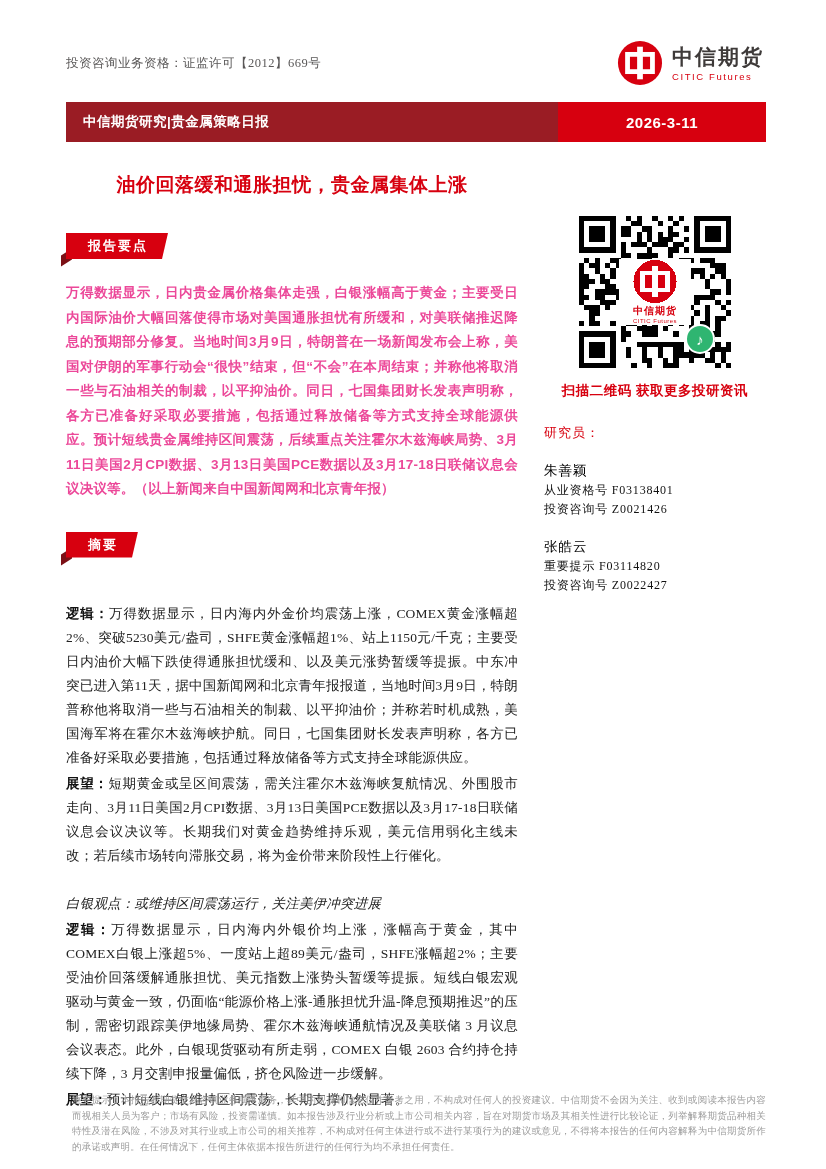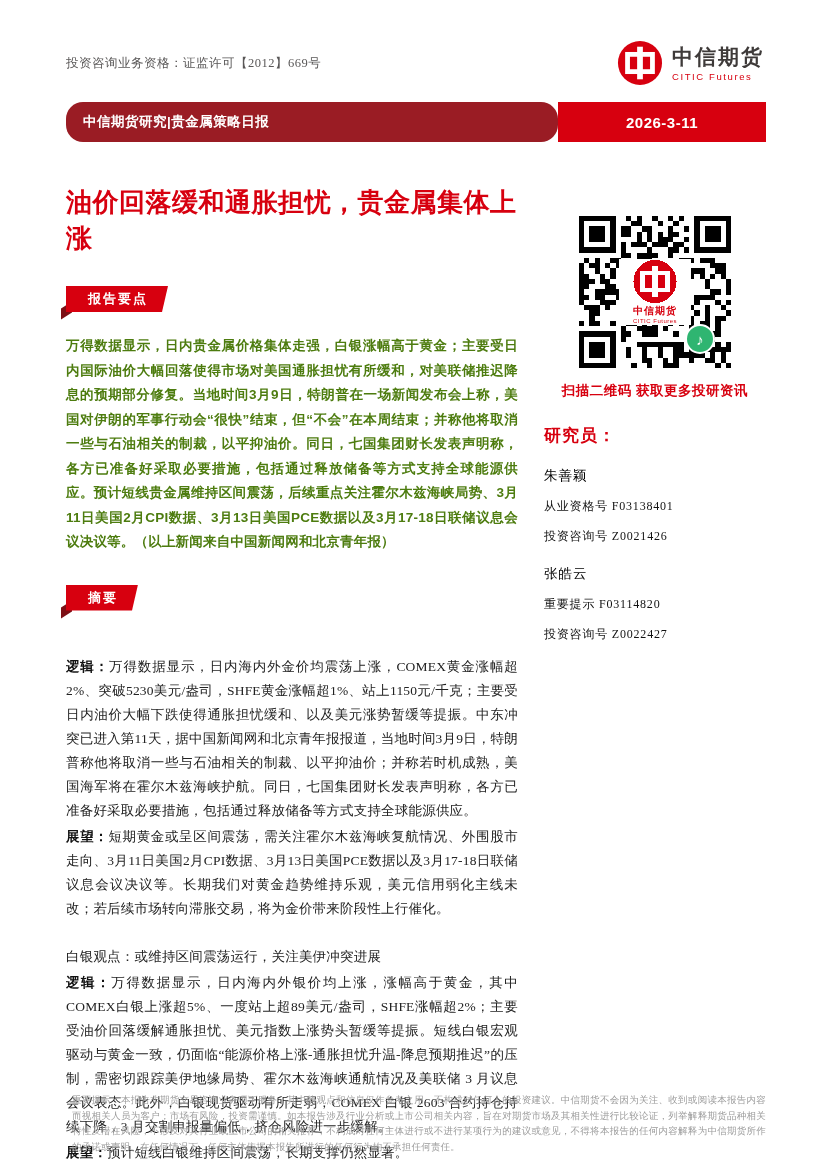--- a/index.html
+++ b/index.html
@@ -17,58 +17,58 @@
   .qualification { font-size:12.5px; color:#595757; letter-spacing:0.5px; }
   .brand { display:flex; align-items:center; gap:9px; }
   .brand-mark { width:46px; height:46px; flex:0 0 auto; }
   .brand-text { display:flex; flex-direction:column; align-items:flex-start; }
   .brand-cn { font-family:"Liberation Sans", sans-serif; font-weight:bold; font-size:21px; color:#3e3a39; letter-spacing:2px; line-height:24px; }
   .brand-en { font-family:"Liberation Sans", sans-serif; font-size:9.5px; color:#d7000f; letter-spacing:1.6px; margin-top:2px; }
   
   .banner { display:flex; height:40px; margin:6px 60px 0 66px; }
   .banner-left {
     flex:1; background:#9a1c24; color:#fff; display:flex; align-items:center;
-    padding-left:17px; font-family:"Liberation Sans", sans-serif; font-weight:bold; font-size:13.5px; letter-spacing:0.5px;border-radius:17px;
+    padding-left:17px; font-family:"Liberation Sans", sans-serif; font-weight:bold; font-size:13.5px; letter-spacing:0.5px;
   }
   .banner-right {
     width:208px; background:#d7000f; color:#fff; display:flex; align-items:center; justify-content:center;
     font-family:"Liberation Sans", sans-serif; font-weight:bold; font-size:15px; letter-spacing:0.5px;
   }
   
   .content { display:flex; padding:0 60px 0 66px; gap:26px; }
   .main-col { width:452px; }
   .side-col { width:222px; margin-left:auto; }
   
   .report-title {
-    margin-top:42px; font-family:"Liberation Sans", sans-serif; font-weight:bold;
-    font-size:26px; line-height:36px; color:#d7000f; letter-spacing:0.5px;
+    margin-top:25px; font-family:"Liberation Sans", sans-serif; font-weight:bold;
+    font-size:19px; line-height:36px; color:#d7000f; letter-spacing:0.5px;text-align:center;
   }
   
   .section-badge { position:relative; display:inline-block; margin-top:30px; }
   .badge-fold {
     position:absolute; left:-5px; bottom:-4px; width:11px; height:11px;
     background:#7c1016; transform:skewY(-32deg);
   }
   .badge-text {
     position:relative; display:inline-block; background:#d7000f; color:#ffffff;
     font-family:Liberation Serif, serif; font-weight:bold; font-size:13px;
     padding:4px 20px 4px 22px; letter-spacing:2px;
     clip-path:polygon(0 0, 100% 0, calc(100% - 6px) 100%, 0 100%);
   }
   
   .keypoints {
     margin-top:22px; font-family:"Liberation Sans", sans-serif; font-weight:bold;
-    font-size:13.5px; line-height:24.5px; color:#4d7c0f; text-align:justify; letter-spacing:0.2px;
+    font-size:13.5px; line-height:24.5px; color:#ec4899; text-align:justify; letter-spacing:0.2px;
   }
   
   .summary-block { margin-top:44px; }
   .para { font-size:13.5px; line-height:24px; text-align:justify; color:#222; letter-spacing:0.2px; }
   .para strong { font-weight:bold; color:#111; }
   .para + .para { margin-top:2px; }
-  .para.gap-top { margin-top:24px; }
+  .para.gap-top { margin-top:24px;font-style:italic; }
   
   .qr-wrap { position:relative; width:152px; height:152px; margin:74px auto 0; }
   .qr-wrap svg { display:block; width:152px; height:152px; shape-rendering:crispEdges; }
   .qr-center {
     position:absolute; left:50%; top:50%; transform:translate(-50%,-50%);
     width:72px; height:66px; background:#fff; display:flex; flex-direction:column;
     align-items:center; justify-content:center; gap:1px;
   }
   .qr-center-mark { width:30px; height:30px; }
   .qr-center-cn { font-family:"Liberation Sans", sans-serif; font-weight:bold; font-size:10px; color:#d7000f; letter-spacing:1px; line-height:12px; }
@@ -76,24 +76,24 @@
   .qr-social {
     position:absolute; right:16px; bottom:14px; width:30px; height:30px; border-radius:50%;
     background:#2fb571; border:2px solid #fff; display:flex; align-items:center; justify-content:center;
     color:#fff; font-size:15px; font-family:"Liberation Sans", sans-serif;
   }
   .qr-caption {
     margin-top:14px; text-align:center; color:#d7000f; font-family:"Liberation Sans", sans-serif;
     font-weight:bold; font-size:13.5px; letter-spacing:0.5px; white-space:nowrap;
   }
   .team-title { margin-top:28px; font-family:"Liberation Sans", sans-serif; font-weight:bold; font-size:15.5px; color:#111; letter-spacing:1px; }
-  .researcher-label { margin-top:24px; color:#d7000f; font-family:"Liberation Sans", sans-serif; font-weight:bold; font-size:17px; letter-spacing:1px; }
+  .researcher-label { margin-top:24px; color:#d7000f; font-family:"Liberation Sans", sans-serif; font-weight:normal; font-size:13px; letter-spacing:1px; }
   .researcher { margin-top:20px; }
   .researcher-name { font-size:13.5px; color:#000; letter-spacing:1px; }
-  .researcher-line { margin-top:13px; font-size:12px; color:#111; letter-spacing:0.8px; }
+  .researcher-line { margin-top:2px; font-size:12px; color:#111; letter-spacing:0.8px; }
   
   .footer {
     position:absolute; left:72px; right:60px; bottom:14px;
     font-size:9.5px; line-height:15.5px; color:#9b9b9b; text-align:justify; letter-spacing:0.2px;
   }
 </style>
 </head>
 <body>
 
 <div class="page">

